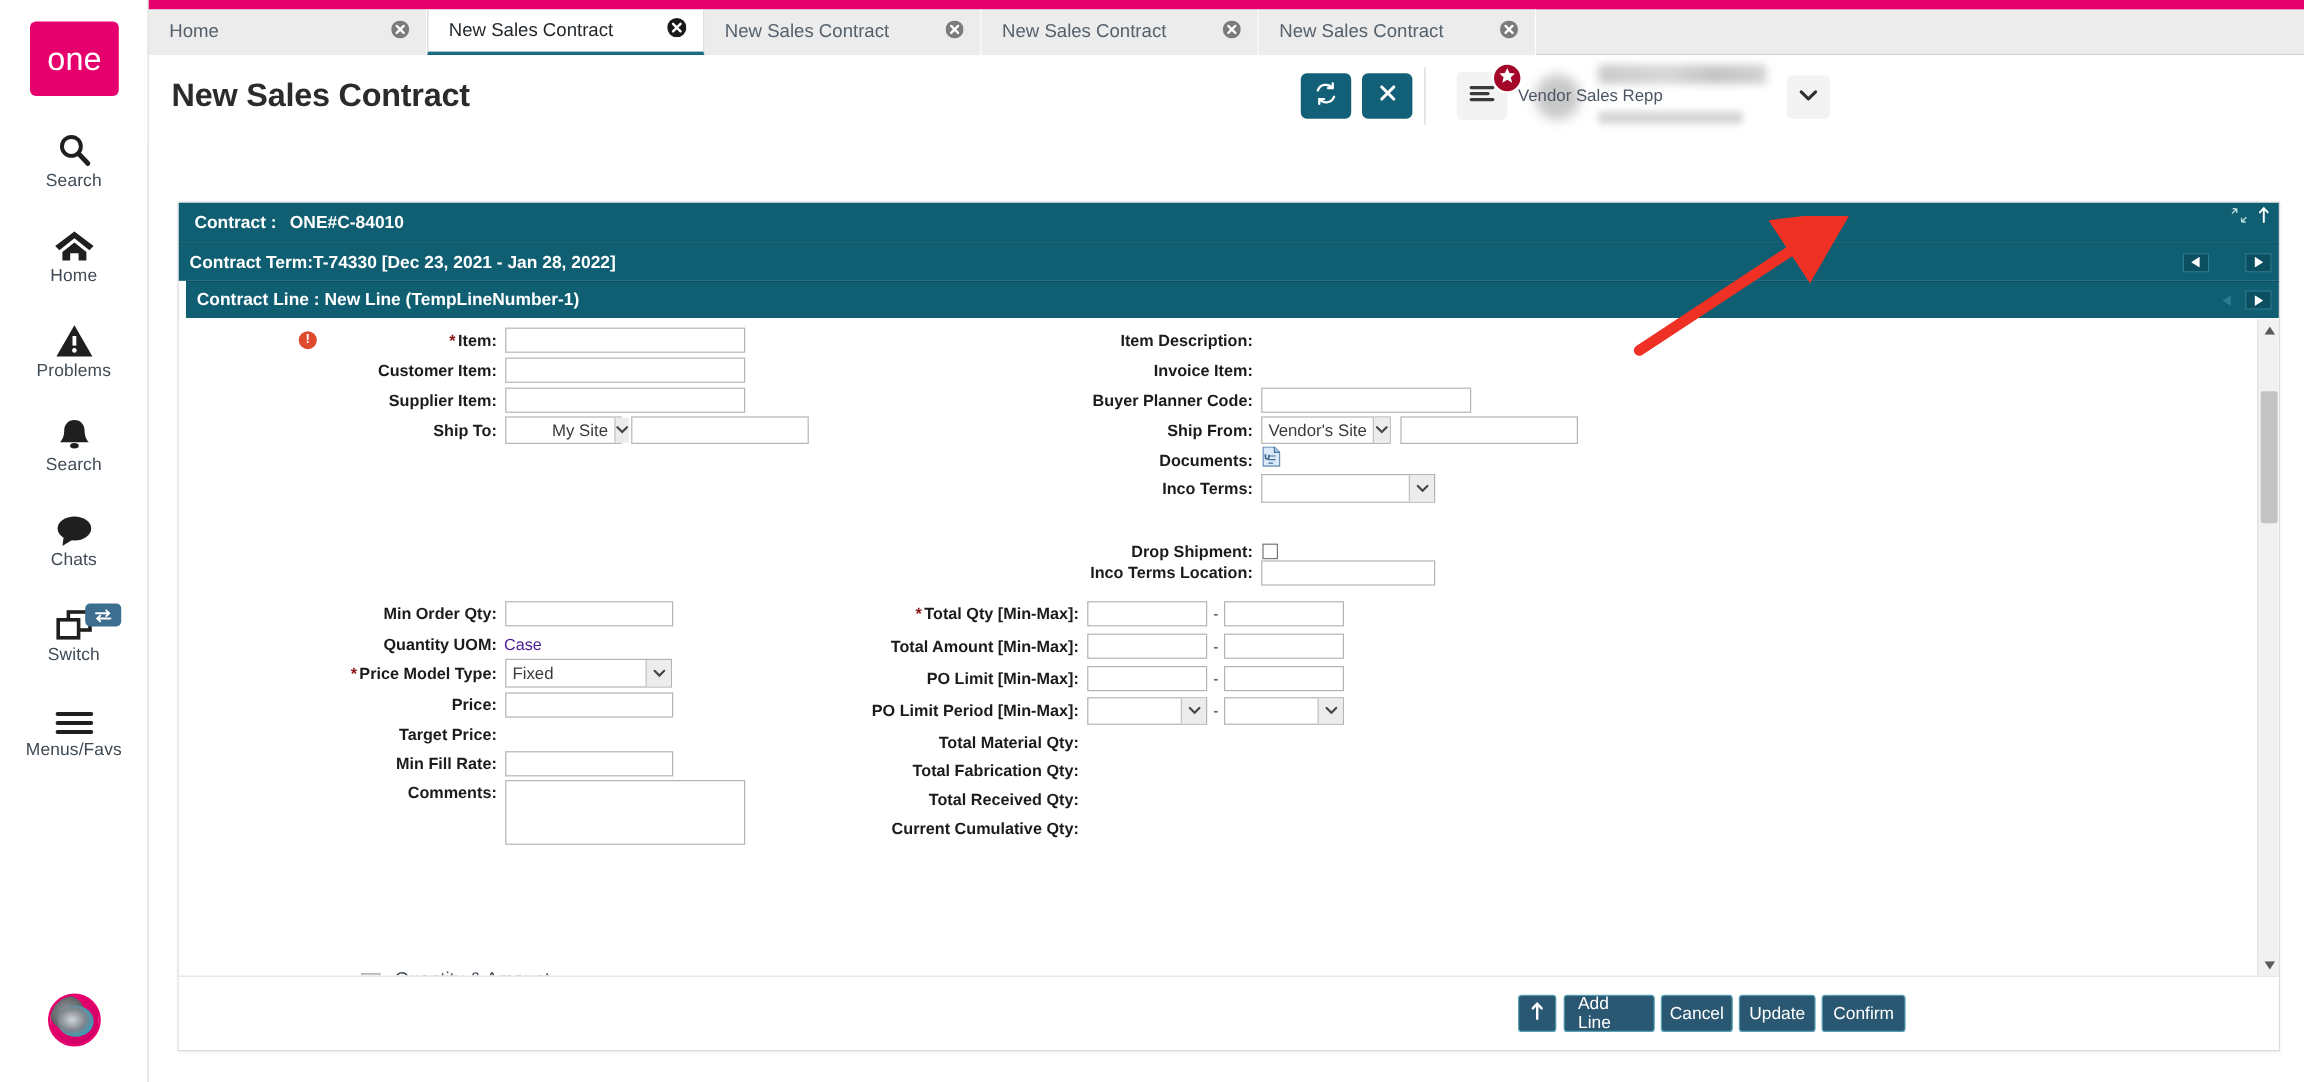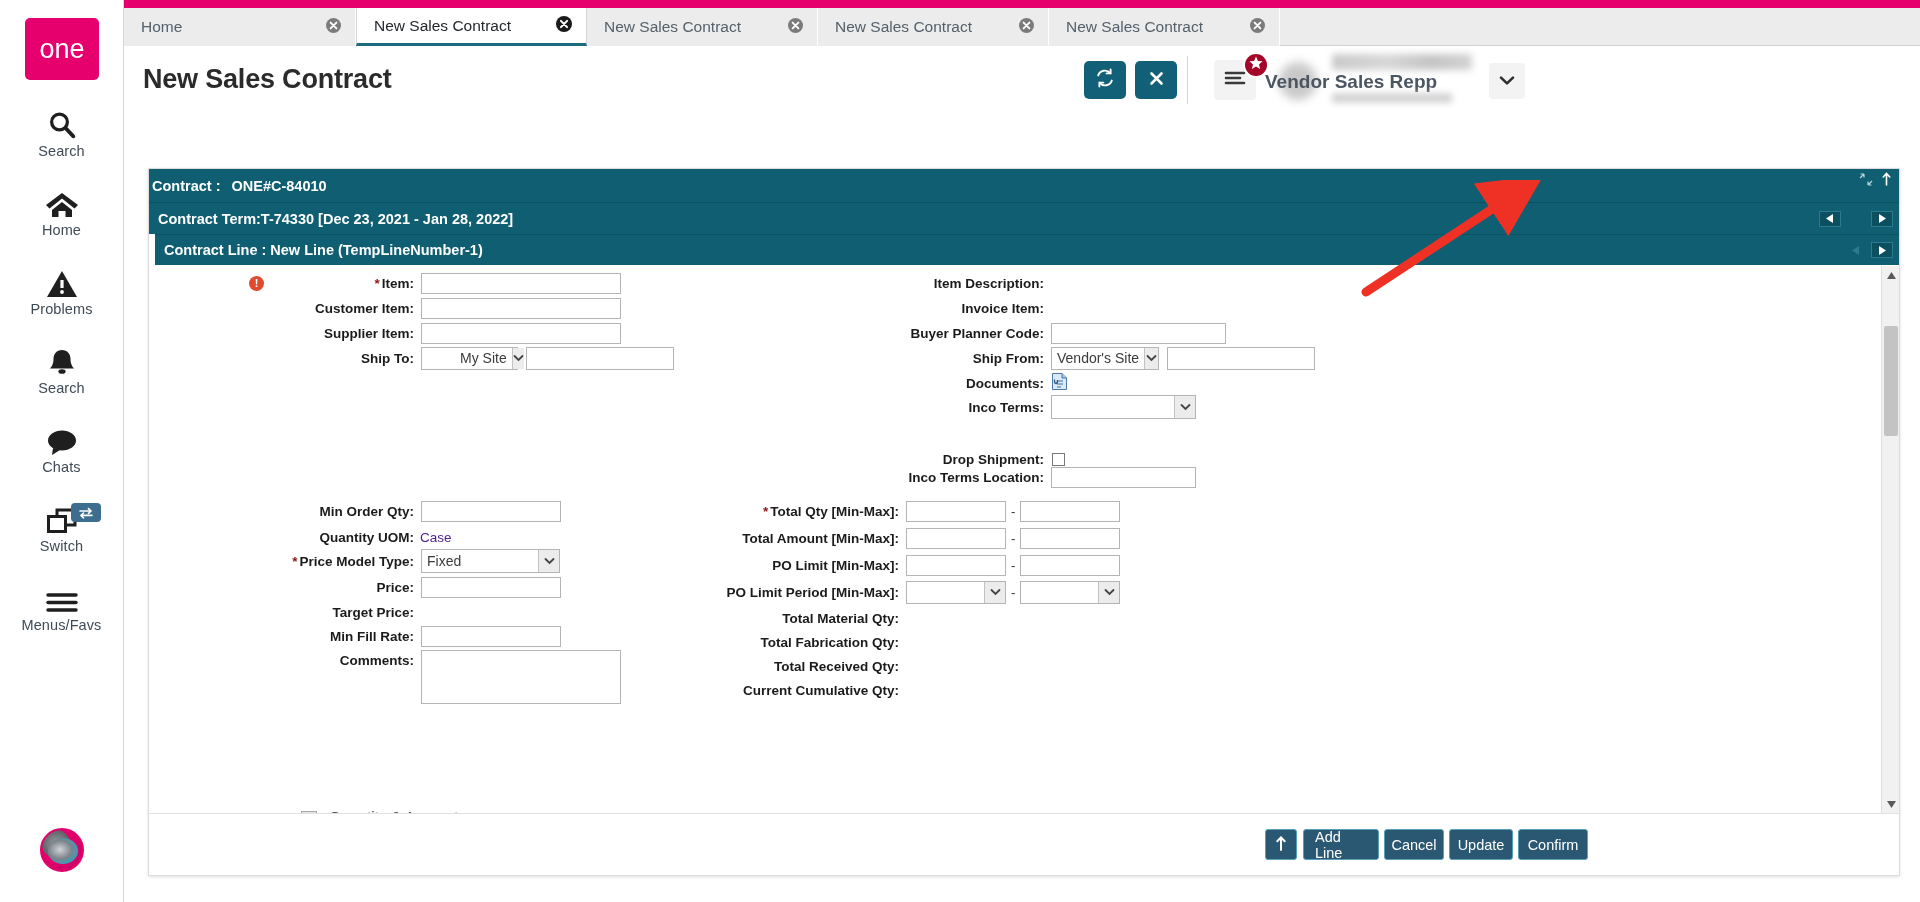--- a/index.html
+++ b/index.html
@@ -96,41 +96,41 @@
   #userAvatar {
     position:absolute; left:1155px; top:16px; width:38px; height:38px; border-radius:50%;
     background:#c9c9c9; filter:blur(5px);
   }
   #userNameBlur {
     position:absolute; left:1208px; top:8px; width:140px; height:16px;
     background:linear-gradient(90deg,#c9c9c9 0%,#d7d7d7 40%,#c4c4c4 70%,#d2d2d2 100%);
     filter:blur(3.5px); border-radius:2px;
   }
   #userRole {
-    position:absolute; left:1141px; top:25px; font-size:19px; color:#4c5562;font-weight:bold;
+    position:absolute; left:1141px; top:25px; font-size:14px; color:#4c5562;
   }
   #userBlur2 {
     position:absolute; left:1208px; top:47px; width:120px; height:10px;
     background:#d4d4d4; filter:blur(3px);
   }
   #userCaret {
     position:absolute; left:1365px; top:17px; width:36px; height:36px; background:#f3f3f3;
     border-radius:4px; display:flex; align-items:center; justify-content:center; cursor:pointer;
   }
 
   
   #panel {
     position:absolute; left:148px; top:168px; width:1752px; height:708px;
     background:#ffffff; border:1px solid #dcdcdc; box-shadow:0 1px 3px rgba(0,0,0,.13);
   }
   .tealbar {
     position:relative; background:#0f5e72; color:#ffffff;
     font-weight:bold; font-size:14.5px; display:flex; align-items:center;
   }
-  #contractBar  { height:33px; padding-left:3px; }
+  #contractBar  { height:33px; padding-left:13px; }
   #termBar      { height:32px; padding-left:9px; border-top:1px solid #0b5263; }
   #lineBar      { height:31px; padding-left:9px; border-top:1px solid #0b5263; margin-left:6px; }
   #contractBar .val { margin-left:11px; font-weight:bold; }
 
   .navarrows { position:absolute; right:6px; top:0; height:100%; display:flex; align-items:center; gap:4px; }
   .arrowbtn {
     width:22px; height:16px; background:#0c4f60; border:1px solid #2a7b8e;
     display:flex; align-items:center; justify-content:center; cursor:pointer;
   }
   .arrowbtn.ghost { background:transparent; border:none; }

